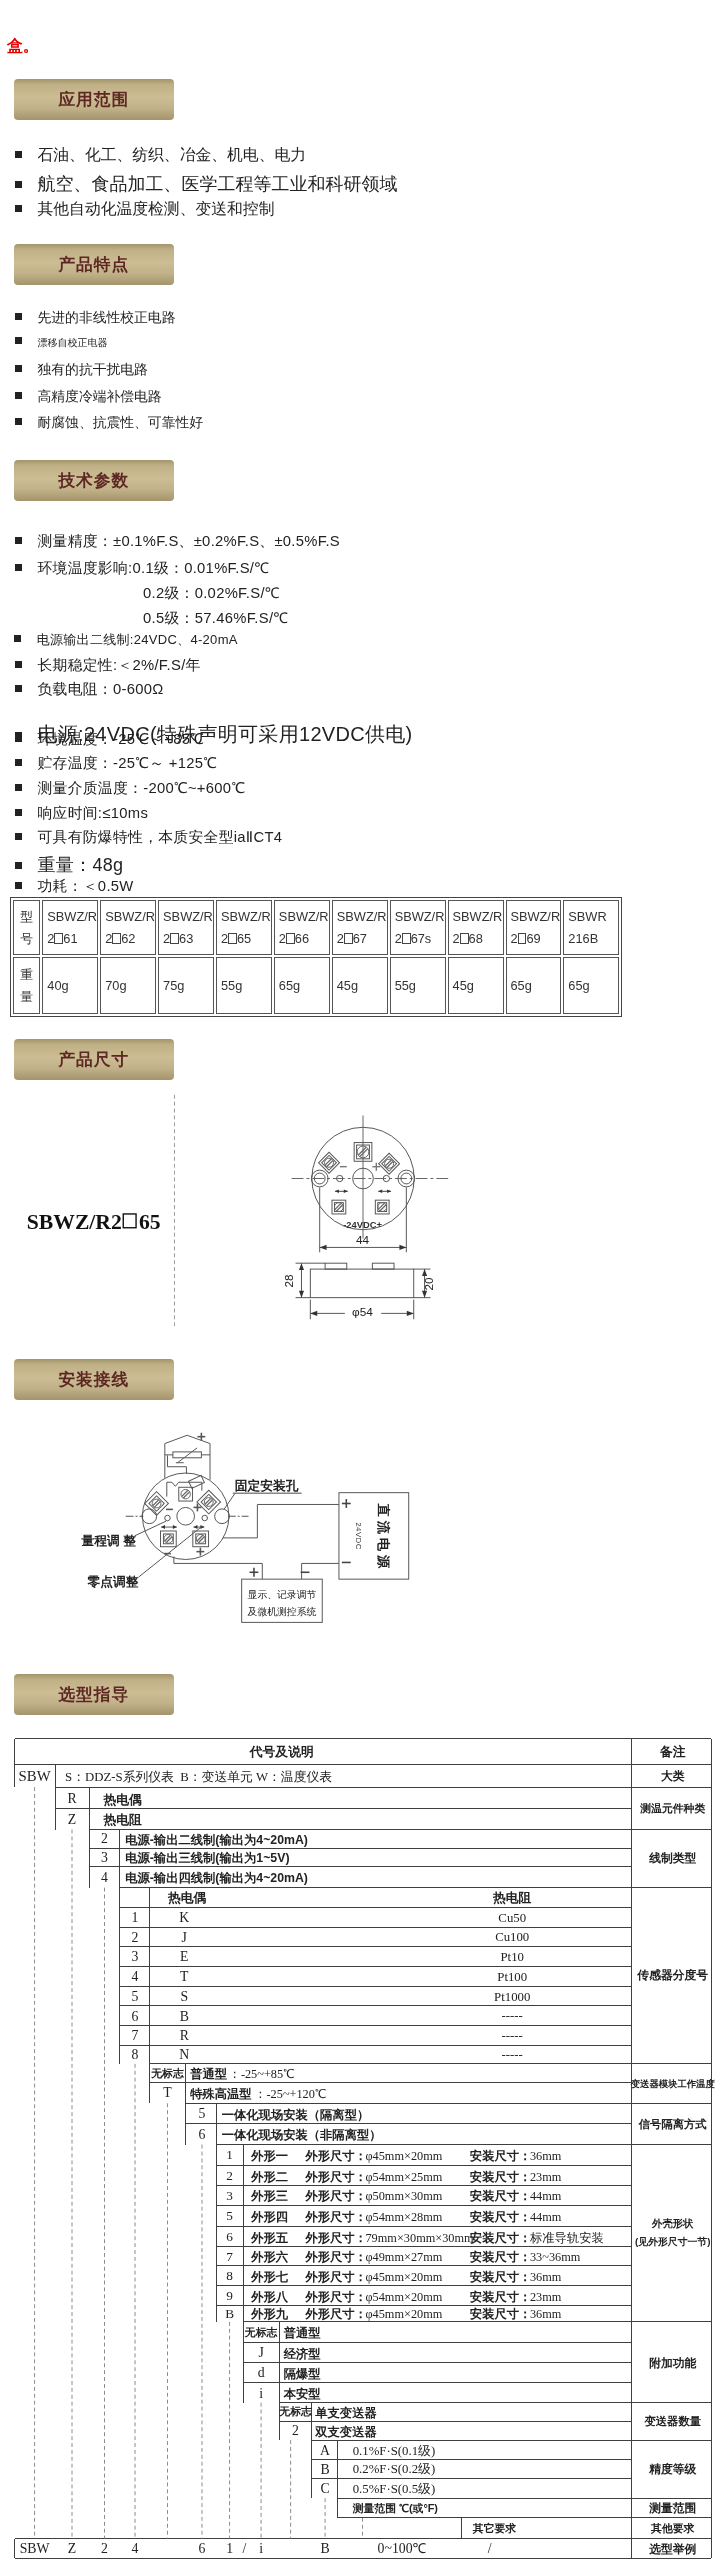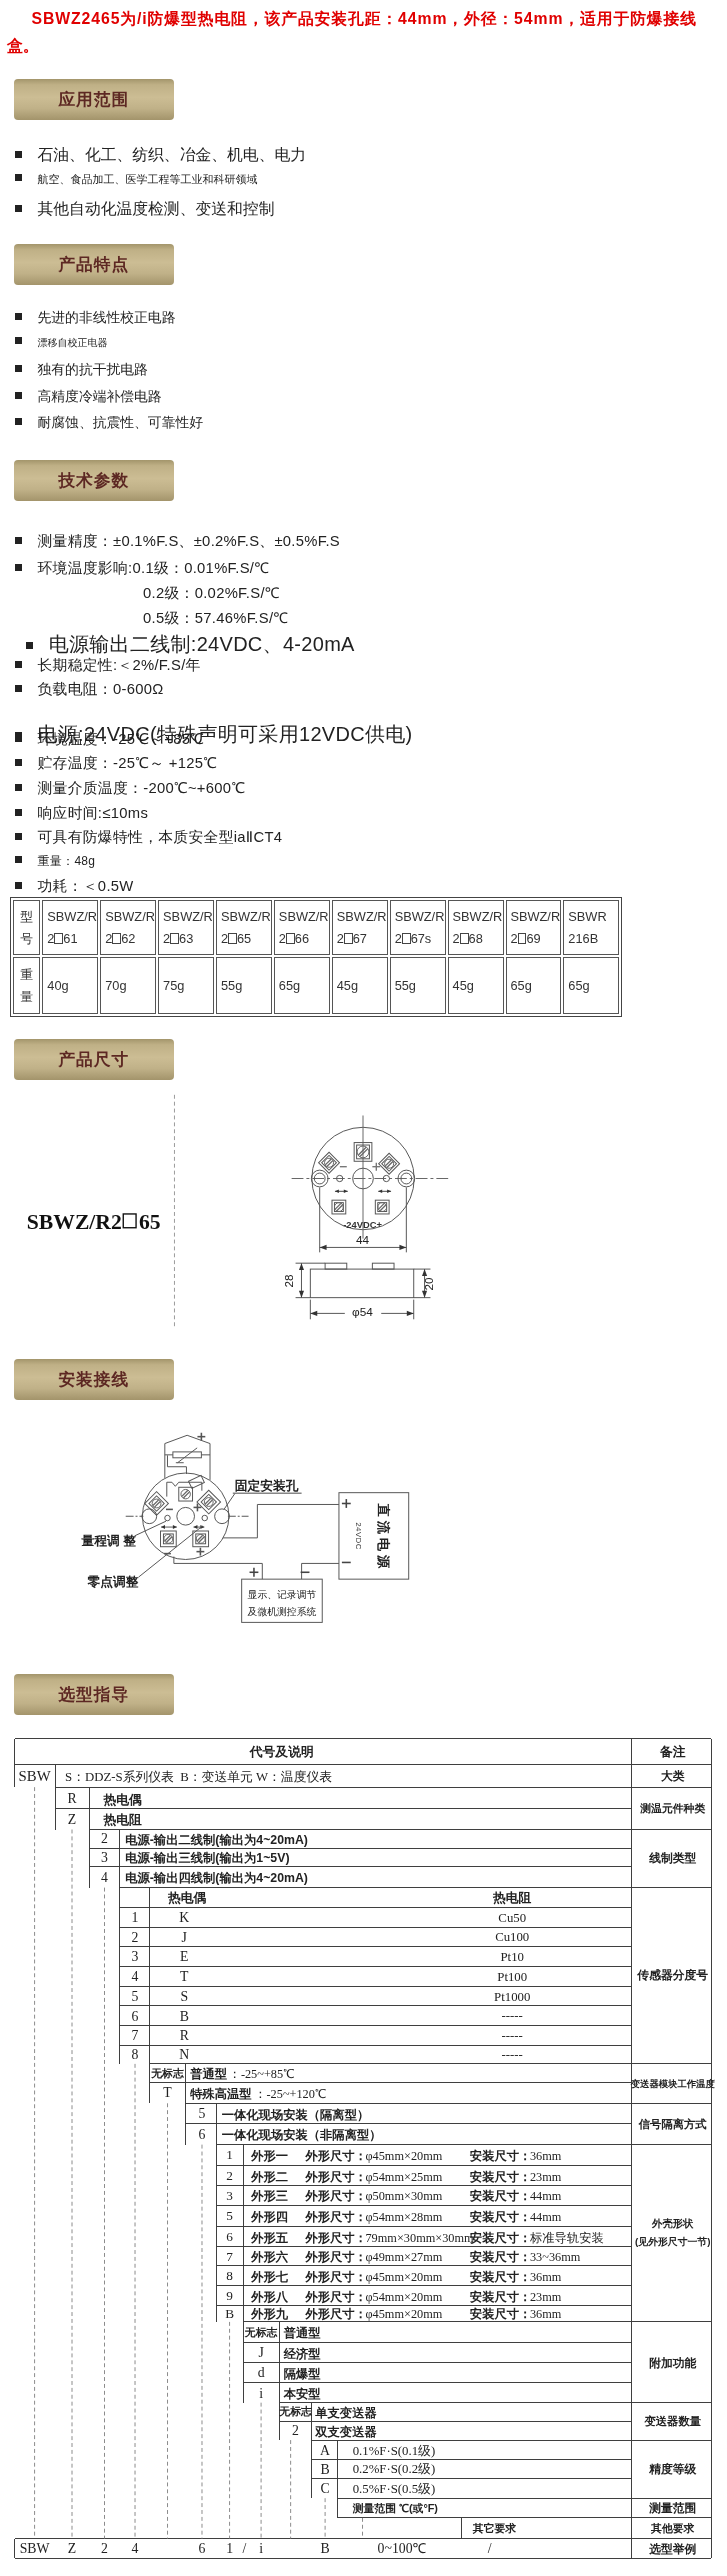--- a/index.html
+++ b/index.html
@@ -10,39 +10,38 @@
  color:#5d2823;font-size:16.7px;font-weight:bold;text-align:center;line-height:42px;letter-spacing:1px;}
 .blt{position:absolute;font-size:14.8px;white-space:nowrap;color:#222;}
 .sq{display:inline-block;width:6.9px;height:6.9px;background:#222;margin-right:15.8px;vertical-align:2px;}
 .wt{position:absolute;left:9.8px;top:897px;border-collapse:separate;border-spacing:2px;
  border:1px solid #444;table-layout:fixed;font-size:12.8px;color:#333;}
 .wt td{border:1px solid #555;vertical-align:middle;padding:2px 0 2px 3.9px;line-height:21.7px;}
 .bx{display:inline-block;width:6.9px;height:8.9px;border:1px solid #444;vertical-align:-1px;}
 </style></head><body>
 <div id="page">
 
-<div class="abs" style="left:31.5px;top:8.9px;font-size:15.8px;font-weight:bold;color:#e00000;letter-spacing:0.9px;">SBWZ2465为/i防爆型热电阻，该产品安装孔距：44mm，外径：54mm，适用于防爆接线</div>
 
 <div class="abs" style="left:6.9px;top:36px;font-size:15.8px;font-weight:bold;color:#e00000;">盒。</div>
 
 <div class="banner" style="top:79px;">应用范围</div>
 
 <div class="banner" style="top:244px;">产品特点</div>
 
 <div class="banner" style="top:460px;">技术参数</div>
 
 <div class="banner" style="top:1039px;">产品尺寸</div>
 
 <div class="banner" style="top:1359px;">安装接线</div>
 
 <div class="banner" style="top:1674px;">选型指导</div>
 
 <div class="blt" style="left:14.8px;top:145px;font-size:15.8px;"><span class="sq"></span>石油、化工、纺织、冶金、机电、电力</div>
 
-<div class="blt" style="left:14.8px;top:172px;font-size:11px;"><span class="sq"></span>航空、食品加工、医学工程等工业和科研领域</div>
+<div class="blt" style="left:14.8px;top:172px;font-size:18px;"><span class="sq"></span>航空、食品加工、医学工程等工业和科研领域</div>
 
 <div class="blt" style="left:14.8px;top:199px;font-size:15.8px;"><span class="sq"></span>其他自动化温度检测、变送和控制</div>
 
 <div class="blt" style="left:14.8px;top:309px;font-size:13.8px;"><span class="sq"></span>先进的非线性校正电路</div>
 
 <div class="blt" style="left:14.8px;top:336px;font-size:10px;"><span class="sq"></span>漂移自校正电器</div>
 
 <div class="blt" style="left:14.8px;top:361px;font-size:13.8px;"><span class="sq"></span>独有的抗干扰电路</div>
 
 <div class="blt" style="left:14.8px;top:388px;font-size:13.8px;"><span class="sq"></span>高精度冷端补偿电路</div>
@@ -50,39 +49,39 @@
 <div class="blt" style="left:14.8px;top:414px;font-size:13.8px;"><span class="sq"></span>耐腐蚀、抗震性、可靠性好</div>
 
 <div class="blt" style="left:14.8px;top:532px;font-size:14.8px;letter-spacing:0.3px;"><span class="sq"></span>测量精度：±0.1%F.S、±0.2%F.S、±0.5%F.S</div>
 
 <div class="blt" style="left:14.8px;top:557px;font-size:14.8px;letter-spacing:0.3px;"><span class="sq"></span>环境温度影响:0.1级：0.01%F.S/℃</div>
 
 <div class="blt" style="left:143px;top:582px;font-size:14.8px;letter-spacing:0.3px;">0.2级：0.02%F.S/℃</div>
 
 <div class="blt" style="left:143px;top:607px;font-size:14.8px;letter-spacing:0.3px;">0.5级：57.46%F.S/℃</div>
 
-<div class="blt" style="left:26px;top:631px;font-size:20px;letter-spacing:0.3px;"><span class="sq"></span>电源输出二线制:24VDC、4-20mA</div>
+<div class="blt" style="left:14px;top:631px;font-size:13px;letter-spacing:0.3px;"><span class="sq"></span>电源输出二线制:24VDC、4-20mA</div>
 
 <div class="blt" style="left:14.8px;top:656px;font-size:14.8px;letter-spacing:0.3px;"><span class="sq"></span>长期稳定性:＜2%/F.S/年</div>
 
 <div class="blt" style="left:14.8px;top:680px;font-size:14.8px;letter-spacing:0.3px;"><span class="sq"></span>负载电阻：0-600Ω</div>
 
 <div class="blt" style="left:14.8px;top:705px;font-size:20px;letter-spacing:0.3px;margin-top:16px;"><span class="sq"></span>电源:24VDC(特殊声明可采用12VDC供电)</div>
 
 <div class="blt" style="left:14.8px;top:730px;font-size:14.8px;letter-spacing:0.3px;"><span class="sq"></span>环境温度：-25℃～+85℃</div>
 
 <div class="blt" style="left:14.8px;top:754px;font-size:14.8px;letter-spacing:0.3px;text-align:center;"><span class="sq"></span>贮存温度：-25℃～ +125℃</div>
 
 <div class="blt" style="left:14.8px;top:779px;font-size:14.8px;letter-spacing:0.3px;"><span class="sq"></span>测量介质温度：-200℃~+600℃</div>
 
 <div class="blt" style="left:14.8px;top:804px;font-size:14.8px;letter-spacing:0.3px;"><span class="sq"></span>响应时间:≤10ms</div>
 
 <div class="blt" style="left:14.8px;top:828px;font-size:14.8px;letter-spacing:0.3px;"><span class="sq"></span>可具有防爆特性，本质安全型iaⅡCT4</div>
 
-<div class="blt" style="left:14.8px;top:853px;font-size:12px;letter-spacing:0.3px;"><span class="sq"></span>重量：48g</div>
+<div class="blt" style="left:14.8px;top:853px;font-size:18px;letter-spacing:0.3px;"><span class="sq"></span>重量：48g</div>
 
 <div class="blt" style="left:14.8px;top:877px;font-size:14.8px;letter-spacing:0.3px;"><span class="sq"></span>功耗：＜0.5W</div>
 
 <table class="wt">
       <tbody>
         <tr>
           <td style="width:25.6px;text-align:center;padding-left:0;height:49px;">型<br>号</td>
           <td style="width:50px;">SBWZ/R<br>2<span class="bx"></span>61</td>
           <td style="width:50px;">SBWZ/R<br>2<span class="bx"></span>62</td>
           <td style="width:50px;">SBWZ/R<br>2<span class="bx"></span>63</td>

